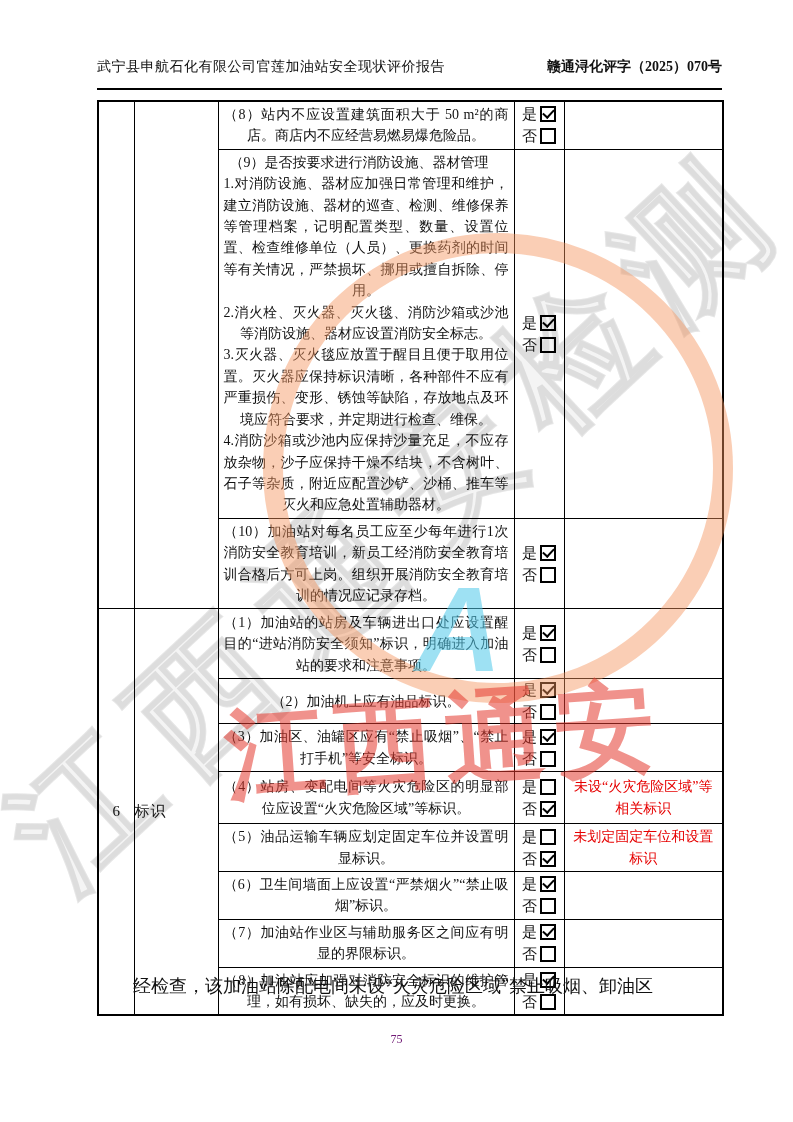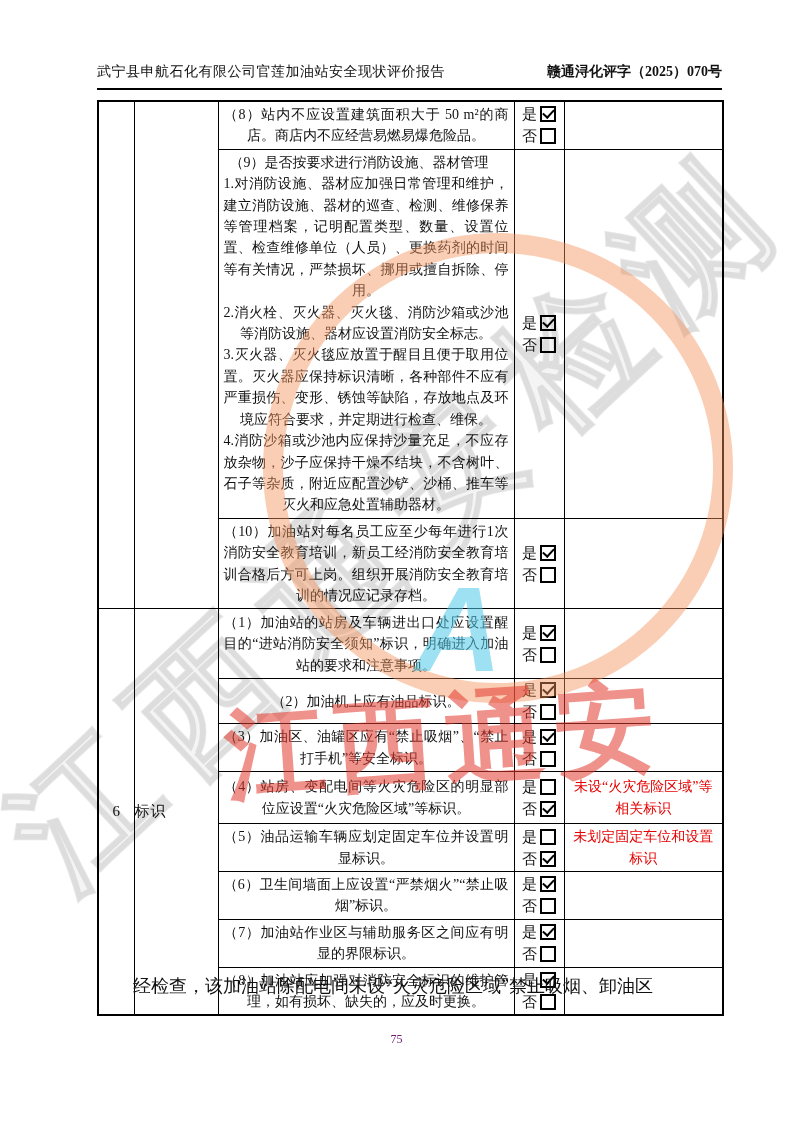--- a/index.html
+++ b/index.html
@@ -1,21 +1,21 @@
 <!DOCTYPE html>
 <html><head>
 <meta charset="utf-8">
 <style>
   html,body{margin:0;padding:0;}
   body{background:#9e9e9e;font-family:"Liberation Serif","DejaVu Serif",serif;}
   .page{position:relative;width:793px;height:1122px;background:#ffffff;margin:0 auto;overflow:hidden;}
 
   
   .hdr{position:absolute;left:97px;top:58px;width:625px;height:28px;
-       display:flex;justify-content:space-between;align-items:center;
+       display:flex;justify-content:space-between;align-items:flex-start;
        font-size:14px;color:#111;}
   .hdr .l{font-weight:normal;letter-spacing:.5px;}
   .hdr .r{font-weight:bold;padding-left:44px;}
   .hdr-rule{position:absolute;left:97px;top:88px;width:625px;border-top:2px solid #000;}
 
   
   .tblwrap{position:absolute;left:97px;top:100px;width:625px;z-index:1;}
   table{border-collapse:collapse;table-layout:fixed;width:625px;background:transparent;}
   td{border:1px solid #000;padding:0;vertical-align:middle;overflow:hidden;color:#111;}
   table{border:2px solid #000;}

